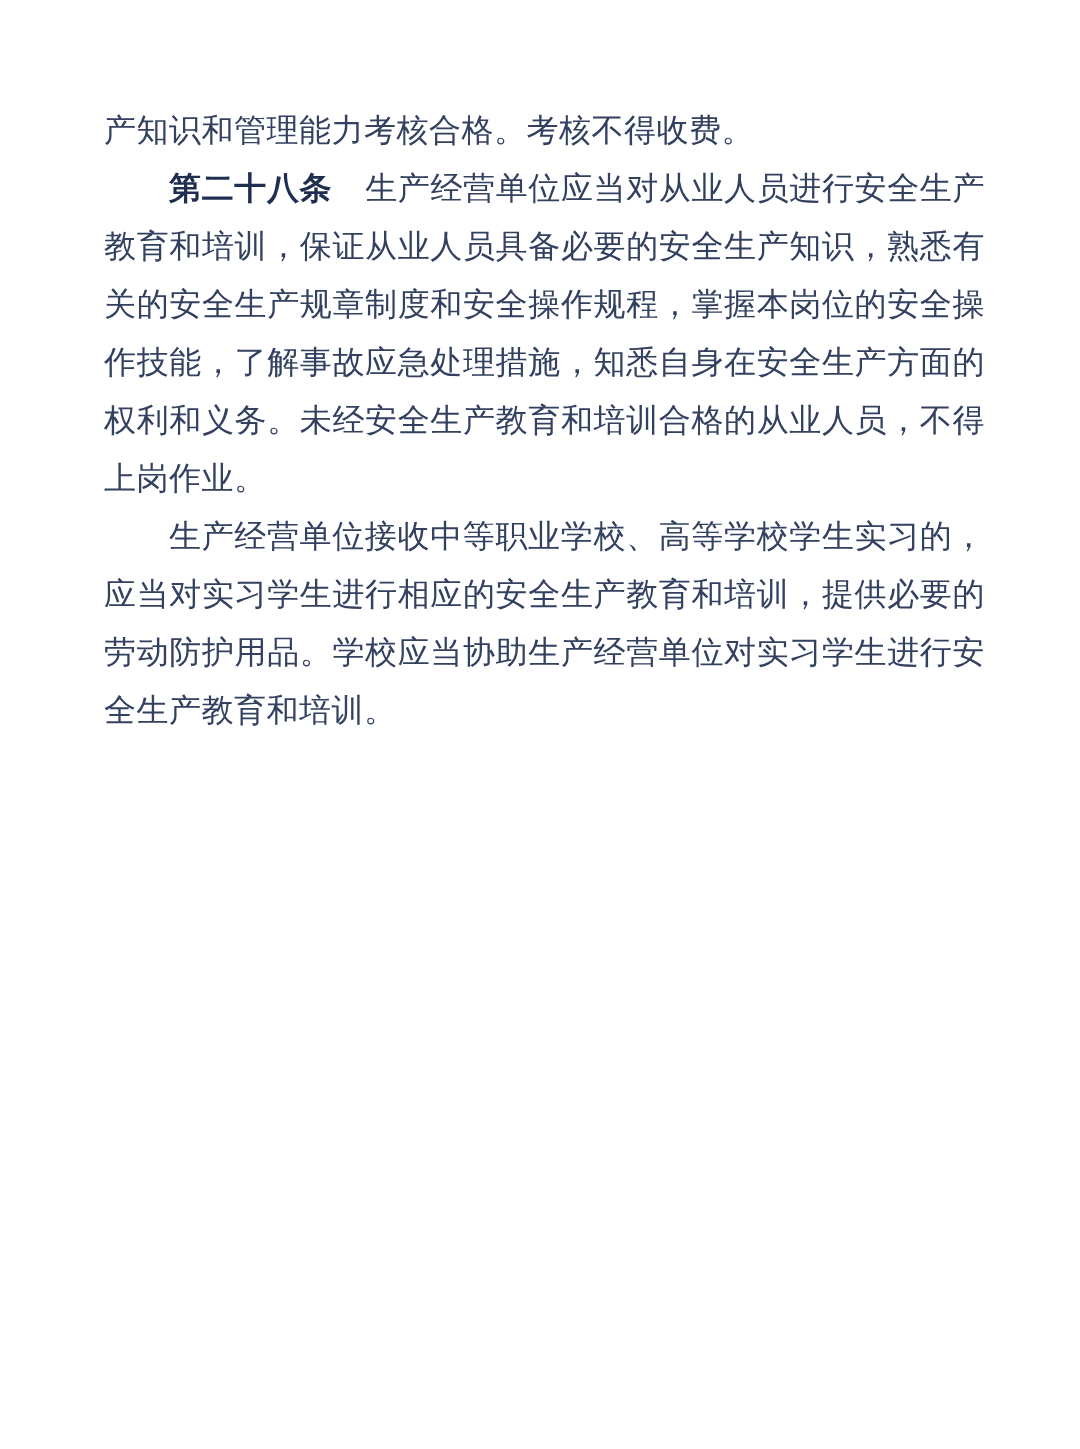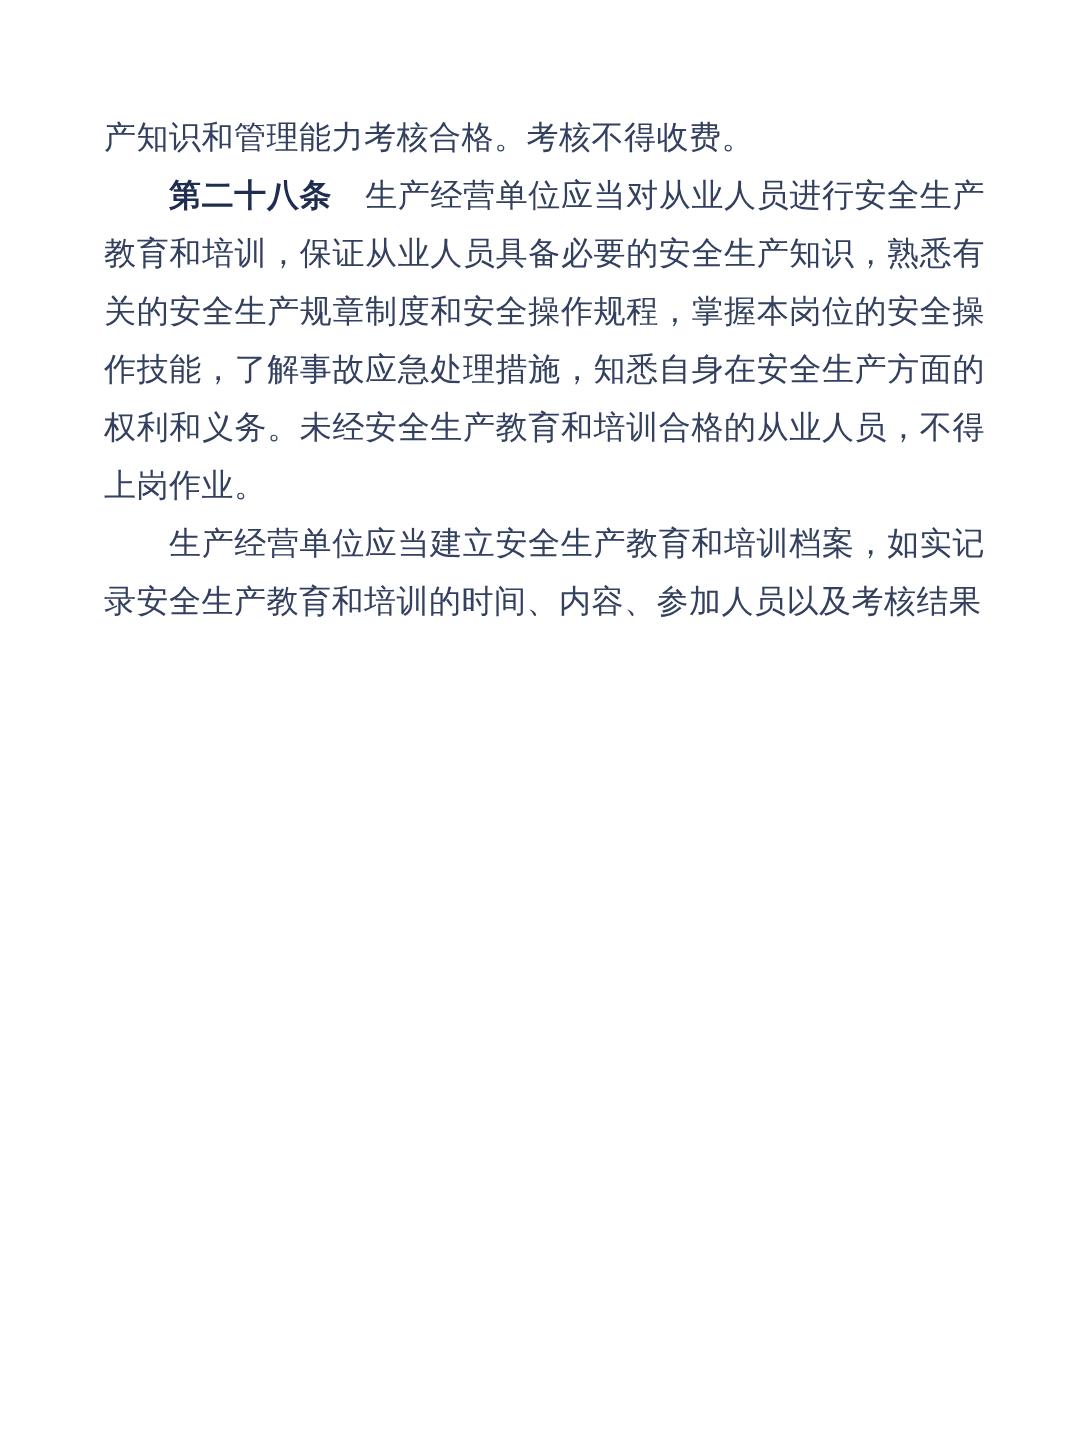--- a/index.html
+++ b/index.html
@@ -18,21 +18,21 @@
   }
   .page {
     position: relative;
     width: 1080px;
     height: 1449px;
     background: var(--bg-color);
   }
   .text-block {
     position: absolute;
     left: 104px;
-    top: 108px;
+    top: 101px;
     width: 881px;
   }
   p.doc-par {
     margin: 0;
     padding: 0;
     font-family: "Liberation Serif", "DejaVu Serif", serif;
     font-size: 32px;
     line-height: 58px;
     letter-spacing: 0.5px;
     color: var(--text-color);
@@ -50,15 +50,15 @@
     margin-right: 33px;
   }
 </style>
 </head>
 <body>
 
 <div class="page">
   <div class="text-block">
       <p class="doc-par">产知识和管理能力考核合格。考核不得收费。</p>
       <p class="doc-par indent"><span class="article-label">第二十八条</span>生产经营单位应当对从业人员进行安全生产教育和培训，保证从业人员具备必要的安全生产知识，熟悉有关的安全生产规章制度和安全操作规程，掌握本岗位的安全操作技能，了解事故应急处理措施，知悉自身在安全生产方面的权利和义务。未经安全生产教育和培训合格的从业人员，不得上岗作业。</p>
-      <p class="doc-par indent">生产经营单位应当建立安全生产教育和培训档案，如实记录安全生产教育和培训的时间、内容、参加人员以及考核结果</p>
+      <p class="doc-par indent">生产经营单位接收中等职业学校、高等学校学生实习的，应当对实习学生进行相应的安全生产教育和培训，提供必要的劳动防护用品。学校应当协助生产经营单位对实习学生进行安全生产教育和培训。</p>
     </div>
 </div>
 
 </body></html>

